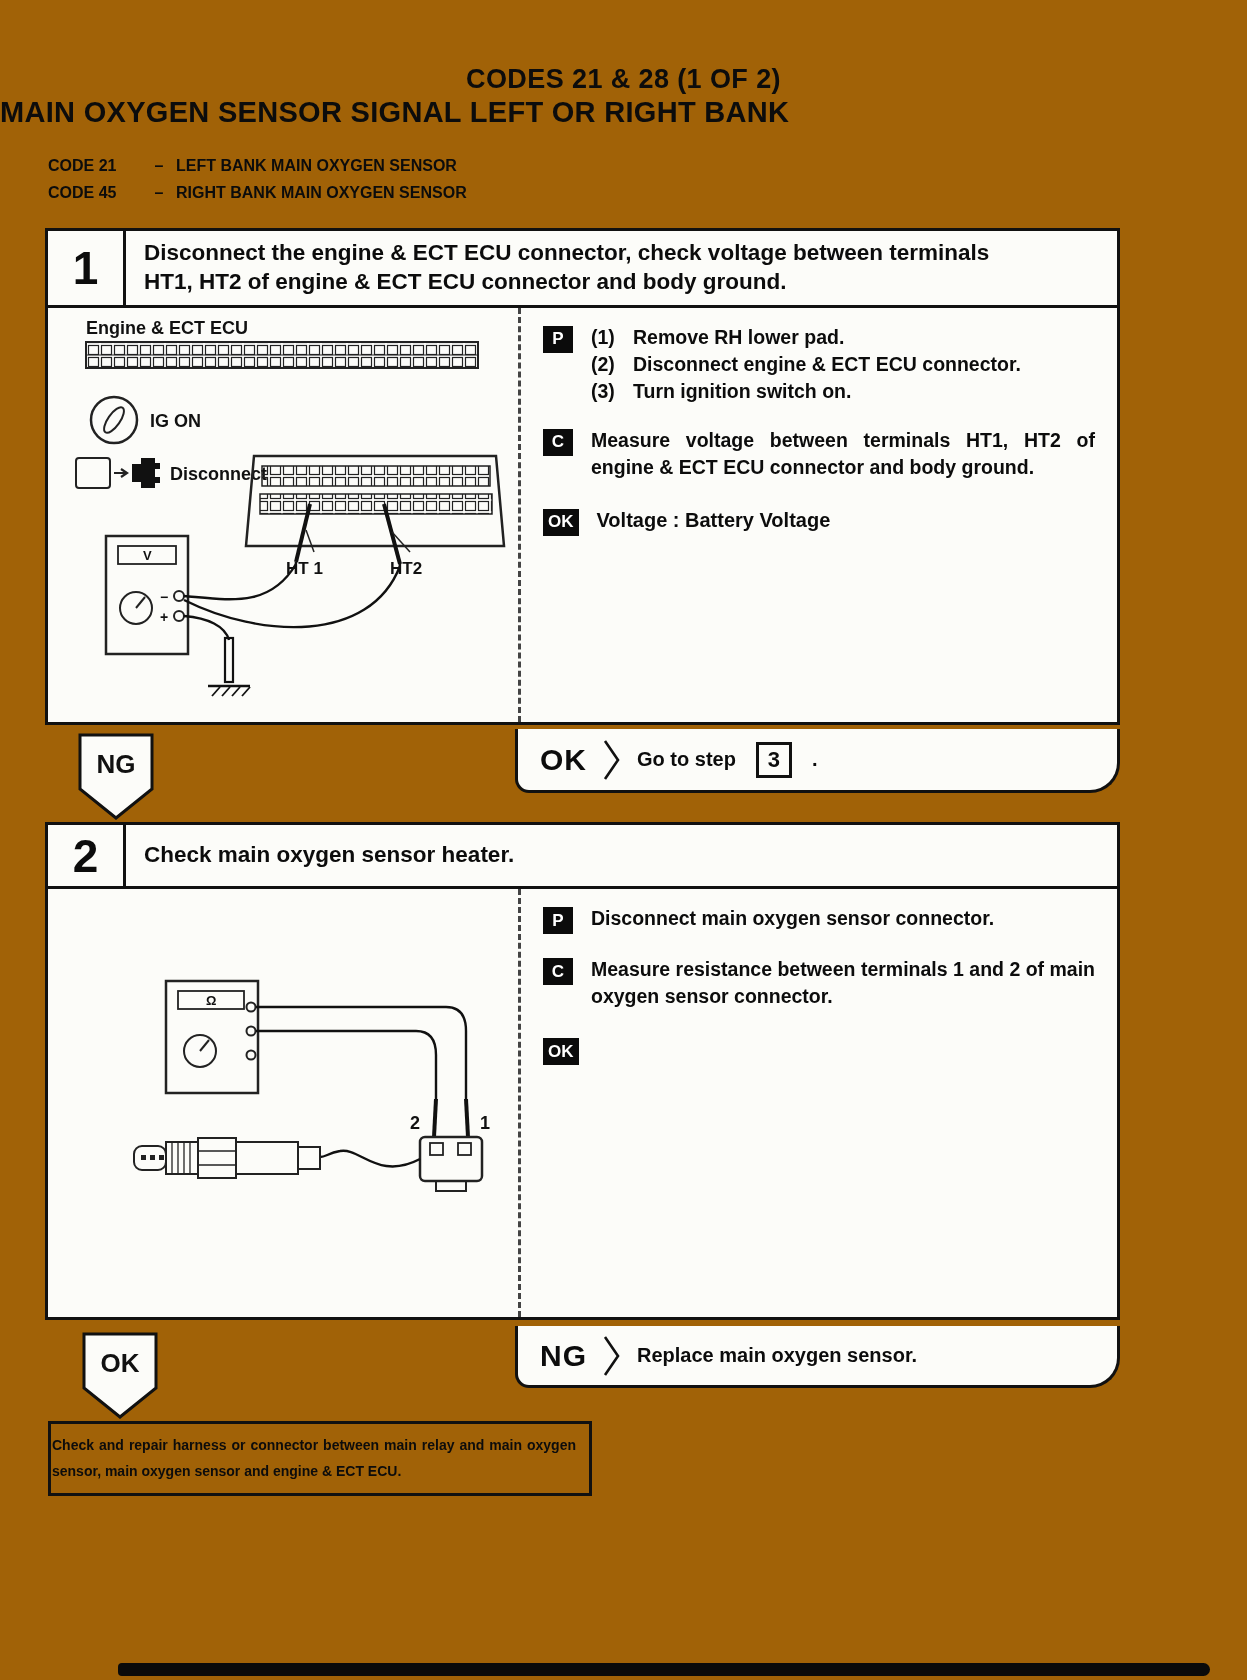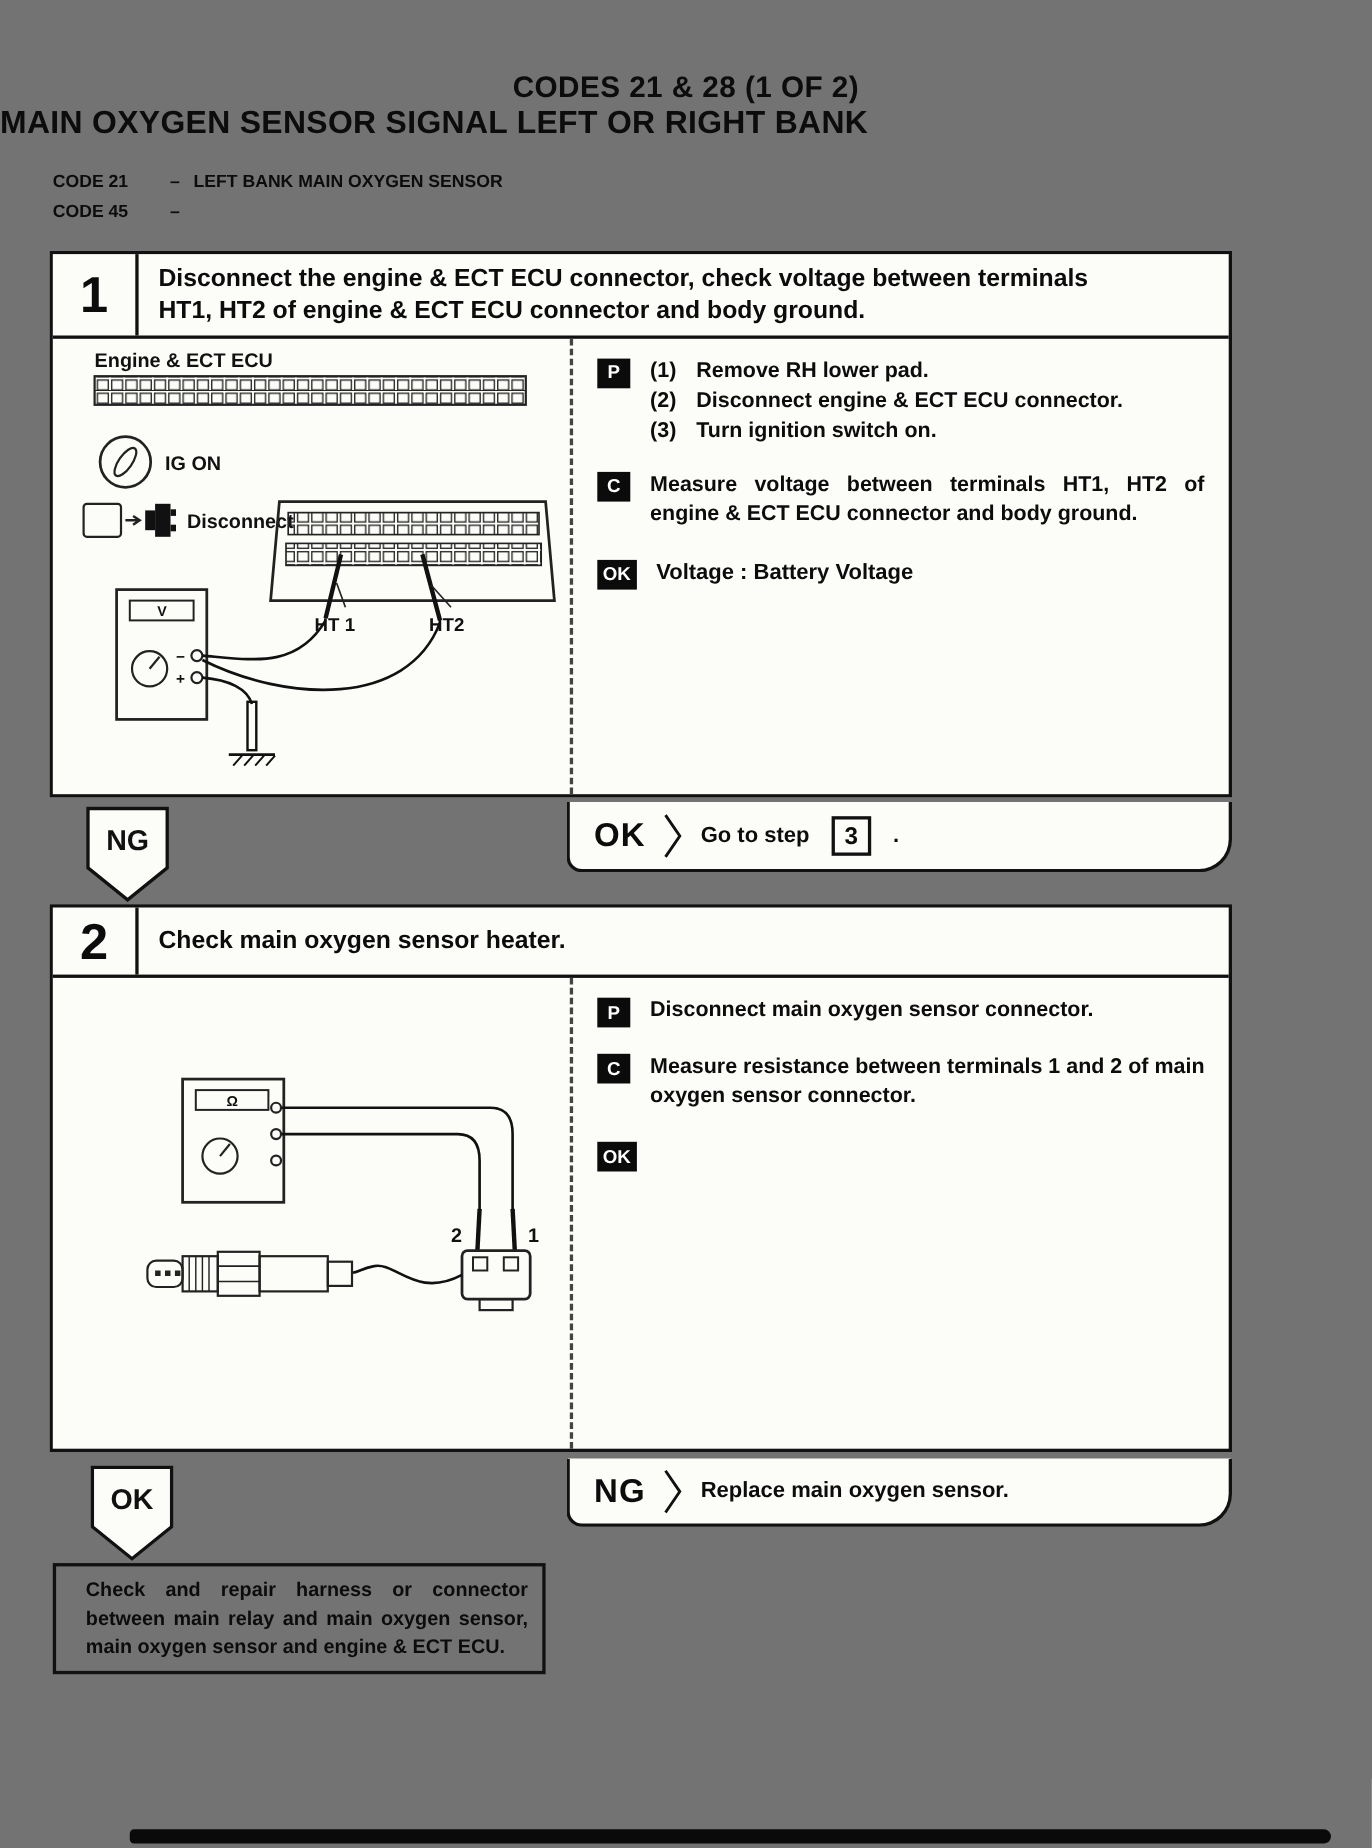--- a/index.html
+++ b/index.html
@@ -1,19 +1,19 @@
 <!DOCTYPE html>
 <html><head>
 <meta charset="utf-8">
 <style>
   * { margin:0; padding:0; box-sizing:border-box; }
   body { background:#e8e8e4; }
   .page {
     position:relative; width:1247px; height:1680px; margin:0 auto;
-    background:#737373; color:#0c0c0c;
+    background:#a16207; color:#0c0c0c;
     font-family:"Liberation Sans", sans-serif;
     overflow:hidden;
   }
   svg text { font-family:"Liberation Sans", sans-serif; fill:#111; }
 
   .title1 { position:absolute; top:64px; left:0; right:0; text-align:center;
     font-size:27px; font-weight:800; letter-spacing:.4px; }
   .title2 { position:absolute; top:96px; left:0; right:0; 
     font-size:29px; font-weight:800; letter-spacing:.3px; }
 
@@ -58,23 +58,23 @@
     display:flex; align-items:center; gap:14px; padding-left:22px; }
   .callout1 { top:729px; height:64px; }
   .callout2 { top:1326px; height:62px; }
   .callout-label { font-size:30px; font-weight:800; letter-spacing:1px; }
   .chev { flex:none; margin:0 2px; }
   .goto { font-size:20px; font-weight:800; }
   .step-ref { width:36px; height:36px; border:3px solid #111; display:flex;
     align-items:center; justify-content:center; font-size:22px; font-weight:800;
     margin:0 6px; }
 
-  .footer-box { position:absolute; left:48px; top:1421px; width:448px;
-    border:3px solid #111; padding:8px 13px 9px 27px;
-    font-size:18px; font-weight:800; line-height:26px; text-align:justify; }
+  .footer-box { position:absolute; left:48px; top:1421px; width:544px;
+    border:3px solid #111; padding:8px 13px 9px 1px;
+    font-size:14px; font-weight:800; line-height:26px; text-align:justify; }
 
   .scan-bar { position:absolute; left:118px; top:1663px; width:1092px; height:13px;
     background:#0a0a0a; border-radius:6px 10px 10px 6px; }
 </style>
 </head>
 <body>
 
 <div class="page">
 
   <div class="title1">CODES 21 &amp; 28 (1 OF 2)</div>
@@ -82,20 +82,21 @@
 
   <div class="codes">
     <div class="code-row">
       <span class="code">CODE 21</span>
       <span class="sep">–</span>
       <span class="desc">LEFT BANK MAIN OXYGEN SENSOR</span>
     </div>
     <div class="code-row">
       <span class="code">CODE 45</span>
       <span class="sep">–</span>
+      <span class="desc">RIGHT BANK MAIN OXYGEN SENSOR</span>
     </div>
   </div>
 
   <div class="step step1">
     <div class="step-header">
       <div class="step-num">1</div>
       <div class="step-title">Disconnect the engine &amp; ECT ECU connector, check voltage between terminals HT1, HT2 of engine &amp; ECT ECU connector and body ground.</div>
     </div>
     <div class="step-body">
 

